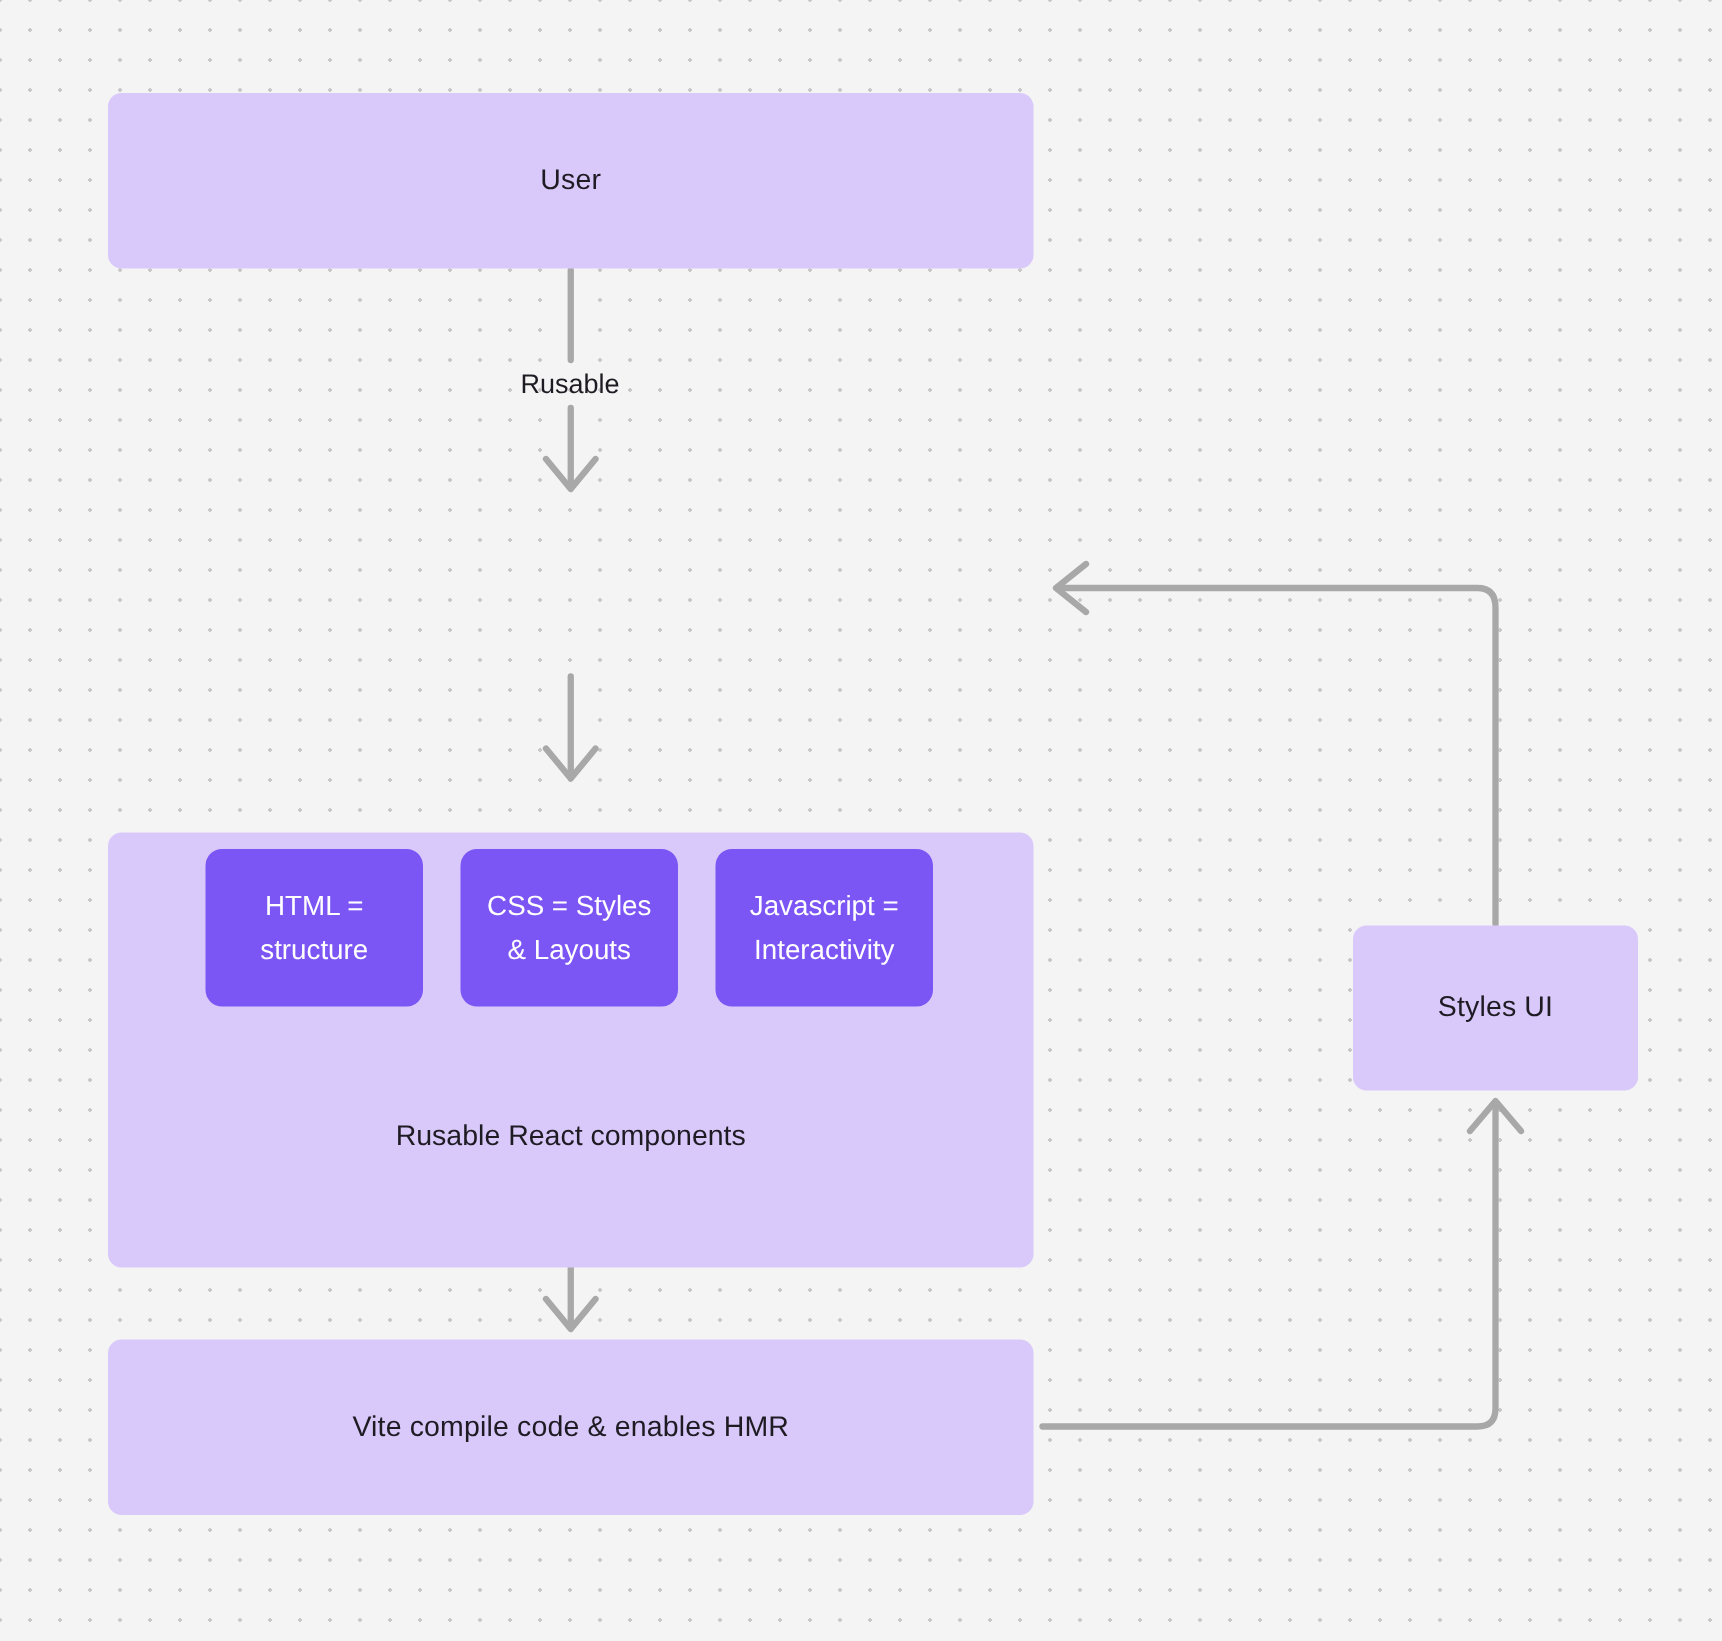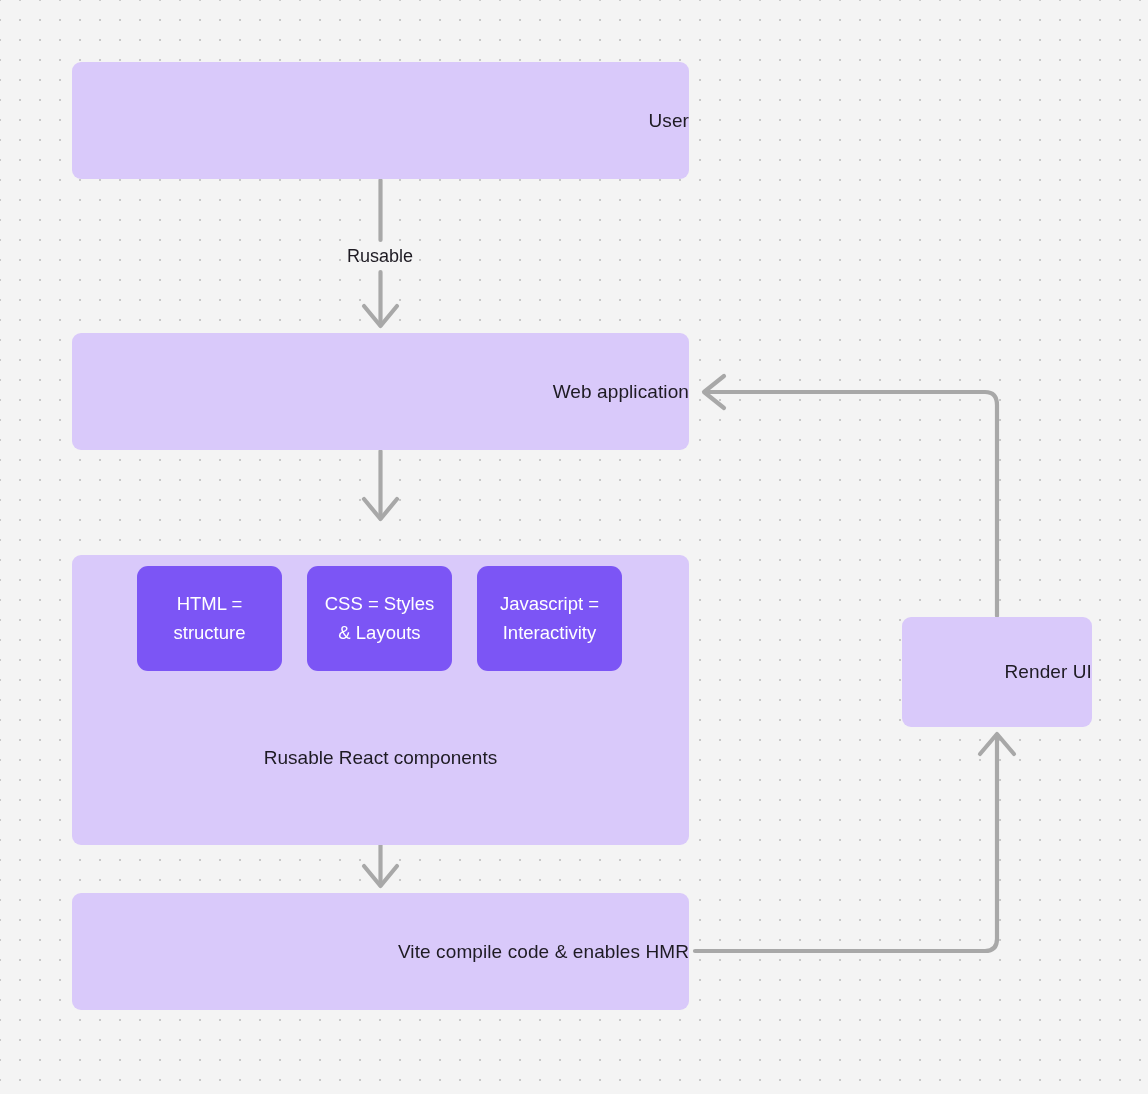--- a/index.html
+++ b/index.html
@@ -25,21 +25,20 @@
     display: flex;
     align-items: center;
     justify-content: center;
     border-radius: 9px;
   }
   .node-outer {
     background: #d9c9fa;
     color: #1e1b23;
     font-size: 19px;
     letter-spacing: 0.1px;
-    justify-content: flex-end;
   }
   .node-inner {
     background: #7c55f5;
     color: #ffffff;
     font-size: 18.5px;
     line-height: 1.55;
     text-align: center;
     border-radius: 11px;
     padding: 20px 8px;
   }
@@ -120,23 +119,20 @@
       <path class="edge-head" d="M 724 376 L 704 392 L 724 408"></path>
     </g>
   </svg>
 
   <div class="edge-label" style="left:330px; top:246px; width:100px;">Rusable</div>
 
   <div class="node node-outer" style="left:72px; top:62px; width:617px; height:117px;">
     <span>User</span>
   </div>
 
-  <div class="node node-outer" style="left:72px; top:333px; width:617px; height:117px;">
-    <span>Web application</span>
-  </div>
 
   <div class="group-node" style="left:72px; top:527px; width:617px; height:290px;margin-top:28px;">
     <div class="group-caption" style="left:0; top:192px;">Rusable React components</div>
   </div>
 
   <div class="node node-inner" style="left:137px; top:566px; width:145px; height:105px;">
     <span style="white-space:pre-line;">HTML =
 structure</span>
   </div>
 
@@ -148,16 +144,16 @@
   <div class="node node-inner" style="left:477px; top:566px; width:145px; height:105px;">
     <span style="white-space:pre-line;">Javascript =
 Interactivity</span>
   </div>
 
   <div class="node node-outer" style="left:72px; top:893px; width:617px; height:117px;">
     <span>Vite compile code &amp; enables HMR</span>
   </div>
 
   <div class="node node-outer" style="left:902px; top:617px; width:190px; height:110px;">
-    <span>Render UI</span>
+    <span>Styles UI</span>
   </div>
 
 </div>
 
 </body></html>

